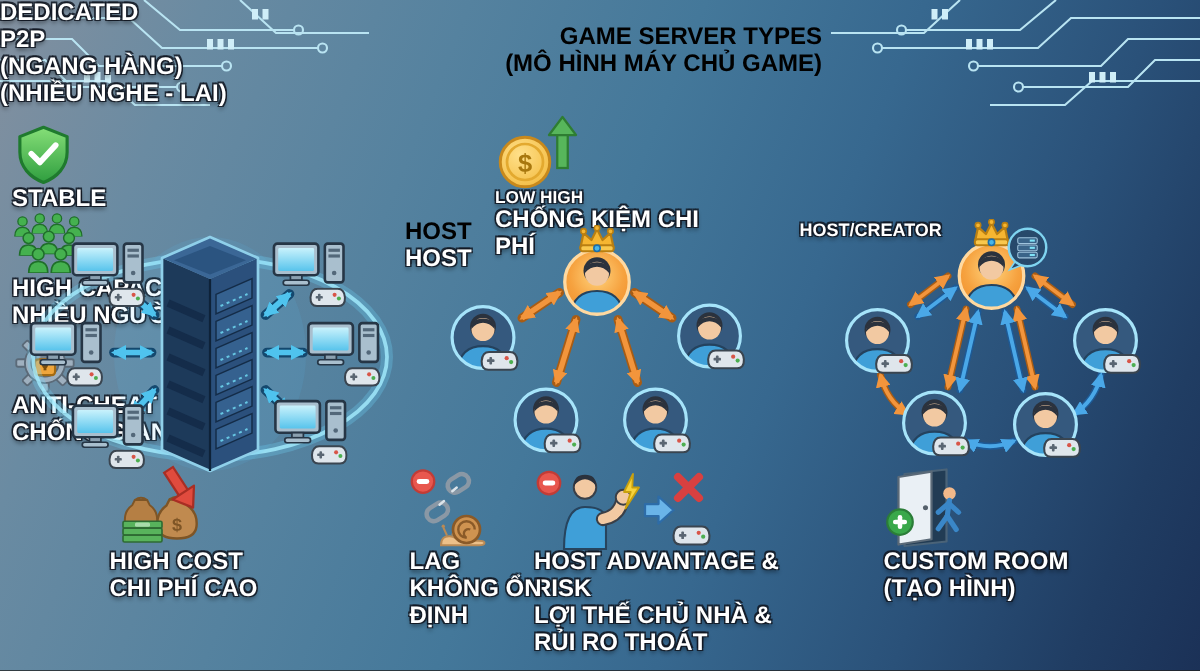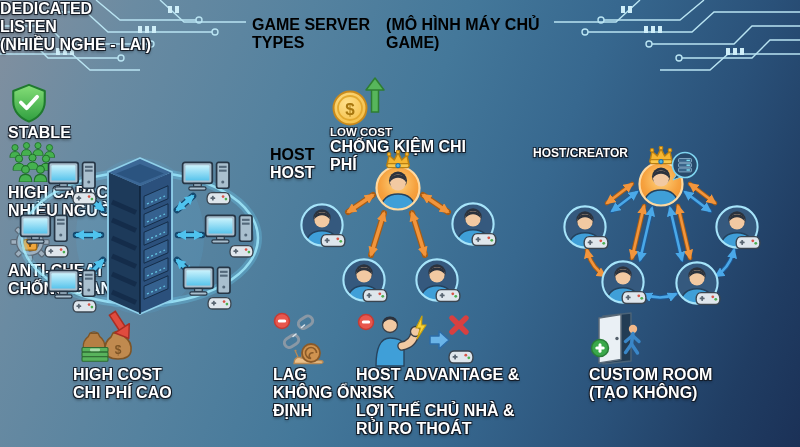--- a/index.html
+++ b/index.html
@@ -5,22 +5,22 @@
   html,body{margin:0;padding:0;background:#222;}
   #stage{position:relative;width:800px;height:447px;overflow:hidden;
     font-family:"Liberation Sans",sans-serif;font-weight:bold;
     background:linear-gradient(112deg,#83909f 0%,#6a8ba2 14%,#55829f 32%,#44789a 48%,#37688f 63%,#2a5179 79%,#203d63 91%,#1b3157 100%);}
   .abs{position:absolute;}
   svg{overflow:visible;display:block;}
   
   .ol{color:#fff;text-shadow:-1px -1px 0 rgba(18,24,34,.85),1px -1px 0 rgba(18,24,34,.85),
       -1px 1px 0 rgba(18,24,34,.85),1px 1px 0 rgba(18,24,34,.85),0 2px 3px rgba(0,0,0,.45);}
   
-  .title-box{left:252px;top:5px;width:296px;height:57px;display:flex;flex-direction:row;
-    align-items:center;justify-content:center;background:linear-gradient(180deg,#2a5389 0%,#1d3c6a 55%,#16declength 0;background:linear-gradient(180deg,#2a5389 0%,#1d3c6a 55%,#163057 100%);
+  .title-box{left:252px;top:5px;width:296px;height:57px;display:flex;flex-direction:column;
+    align-items:flex-end;justify-content:center;background:linear-gradient(180deg,#2a5389 0%,#1d3c6a 55%,#16declength 0;background:linear-gradient(180deg,#2a5389 0%,#1d3c6a 55%,#163057 100%);
     border:2px solid #e9f5fb;border-radius:9px;
     box-shadow:0 0 14px rgba(90,200,255,.85),0 0 4px rgba(140,225,255,.9),inset 0 0 18px rgba(0,0,0,.28);z-index:5;}
   .title-box::after{content:"";position:absolute;inset:-6px;border:2px solid rgba(120,215,250,.7);
     border-radius:12px;pointer-events:none;}
   .title-main{font-size:26px;letter-spacing:.5px;color:#fff;line-height:1.05;
     text-shadow:0 2px 3px rgba(0,0,0,.5);}
   .title-sub{font-size:15px;color:#fff;line-height:1.15;text-shadow:0 2px 3px rgba(0,0,0,.5);}
   
   .divider{top:68px;height:332px;width:4px;border-radius:2px;
     background:linear-gradient(to bottom,rgba(150,230,255,0),rgba(175,240,255,.95) 12%,rgba(175,240,255,.95) 88%,rgba(150,230,255,0));
@@ -340,21 +340,21 @@
       <svg width="58" height="48" viewBox="0 0 58 48">
         <g>
           <rect x="41.5" y="10" width="7" height="24" fill="#57b65b" stroke="#2e7d32" stroke-width="1.5"></rect>
           <polygon points="45,0 36,12 54,12" fill="#57b65b" stroke="#2e7d32" stroke-width="1.5" stroke-linejoin="round"></polygon>
         </g>
         <circle cx="20" cy="30" r="16.5" fill="url(#coing)" stroke="#c8891c" stroke-width="2"></circle>
         <circle cx="20" cy="30" r="12" fill="none" stroke="#e3a92f" stroke-width="1.8"></circle>
         <text x="20" y="36.5" text-anchor="middle" font-size="17" fill="#a8770e">$</text>
       </svg>
     </div>
-    <div class="en ol" style="font-size:11.5px">LOW COST</div>
+    <div class="en ol" style="font-size:11.5px">LOW HIGH</div>
     <div class="vi ol">CHỐNG KIỆM CHI PHÍ</div>
   </div>
 
   <div class="abs" style="left:270px;top:146px;width:263px;height:172px">
     <svg class="abs" style="left:0;top:0" width="263" height="172" viewBox="0 0 263 172">
       <g stroke="#a85c14" stroke-width="6" stroke-linecap="round">
         <path d="M103,49 78,66"></path>
           <path d="M153,49 178,66"></path>
         <path d="M114,67 101,109"></path>
           <path d="M142,67 155,109"></path>
@@ -558,28 +558,31 @@
             <path d="M0 -4.5 L-1.5 6"></path>
             <path d="M-.5 -2.5 L-7.5 3.5"></path>
               <path d="M-.5 -2.5 L6 3.5"></path>
             <path d="M-1.5 6 L-7.5 14.5"></path>
               <path d="M-1.5 6 L4.5 15"></path>
           </g>
         </g>
       </svg>
     </div>
     <div class="en ol">CUSTOM ROOM</div>
-    <div class="vi ol">(TẠO KHÔNG)</div>
+    <div class="vi ol">(TẠO HÌNH)</div>
   </div>
 
   <div class="abs bottom-bar">
     <div class="bar-sep" style="left:276px"></div>
     <div class="bar-sep" style="left:524px"></div>
     <div class="bar-label" style="left:10px;width:265px">
       <div class="bar-en ol">DEDICATED</div>
     </div>
+    <div class="bar-label" style="left:283px;width:235px">
+      <div class="bar-en ol">P2P</div>
+      <div class="bar-vi ol">(NGANG HÀNG)</div>
+    </div>
     <div class="bar-label" style="left:528px;width:268px">
-      <div class="bar-en ol">LISTEN</div>
       <div class="bar-vi ol">(NHIỀU NGHE - LAI)</div>
     </div>
   </div>
 
 </div>
 
 </body></html>

